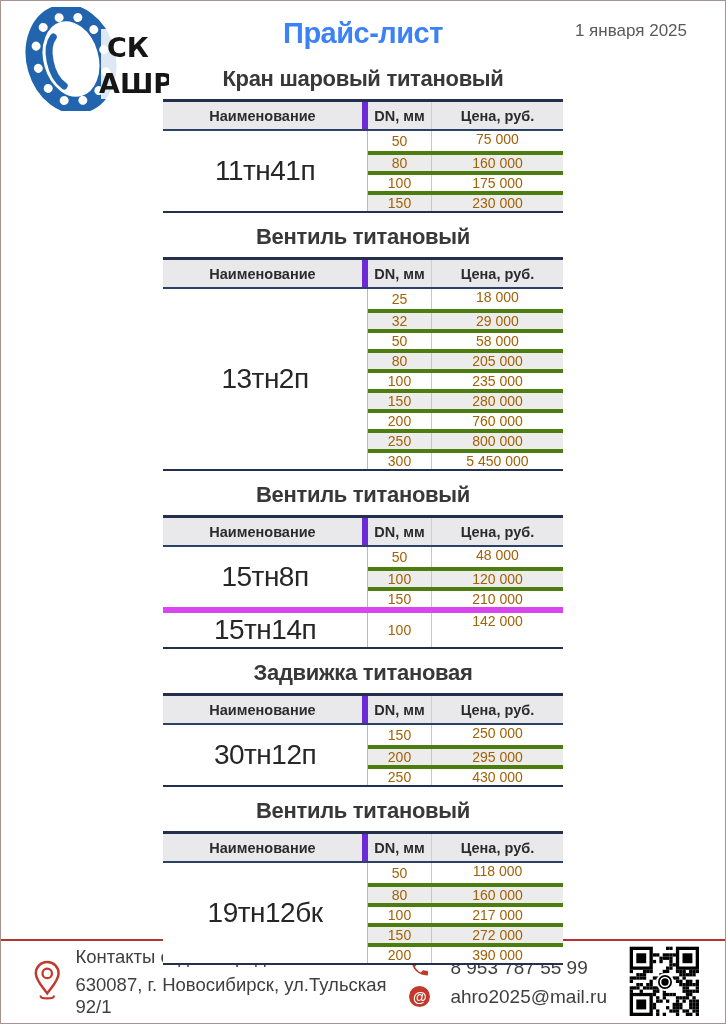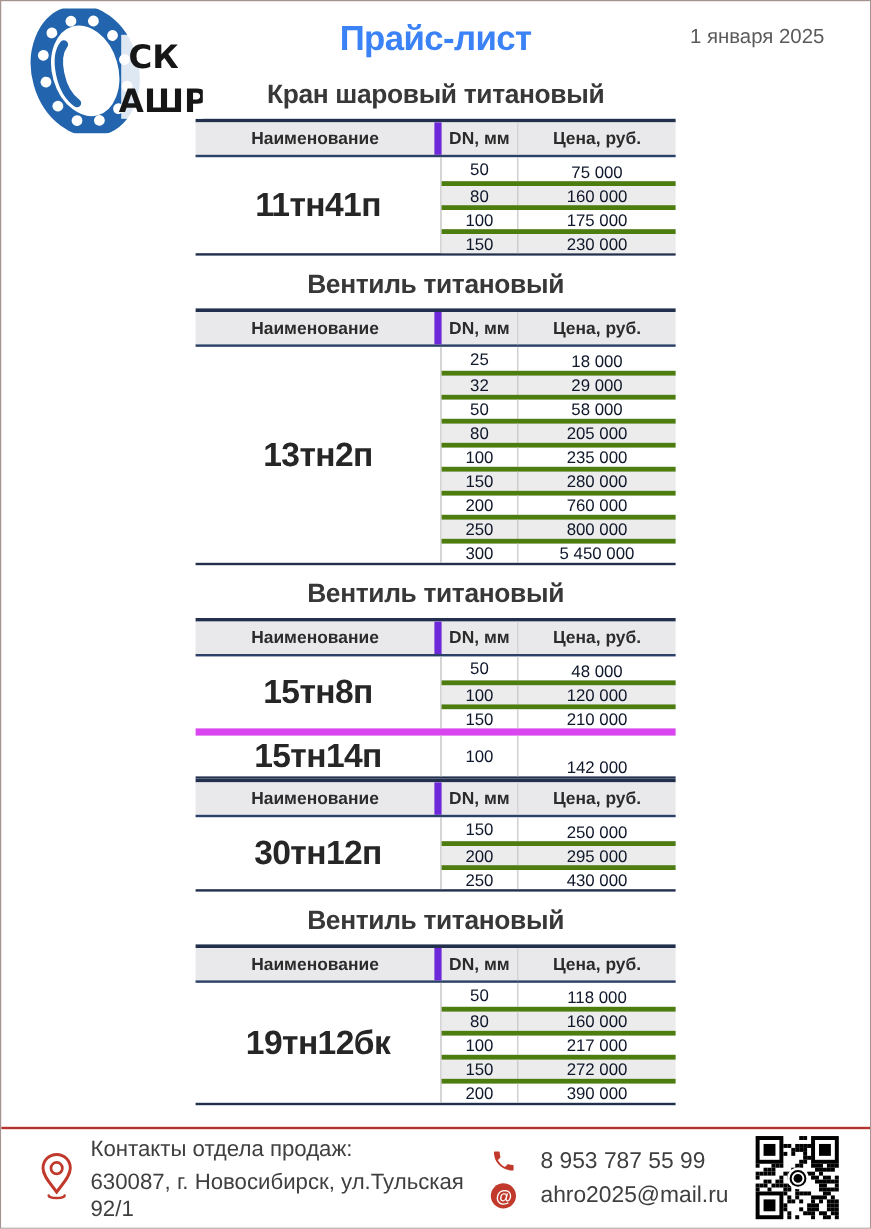--- a/index.html
+++ b/index.html
@@ -58,28 +58,28 @@
   }
   .th-name { width:205px; border-right:6px solid #6d28d9; }
   .th-dn   { width:64px;  border-right:1px solid #cfcfd3; }
   .th-price{ flex:1; }
 
   .group { display:flex; }
   .group + .group { border-top:6px solid #d946ef; }
   .gname {
     width:205px;
     display:flex; align-items:center; justify-content:center;
-    font-size:28px; font-weight:700; color:#262626;
+    font-size:28px; font-weight:400; color:#262626;
     border-right:1px solid #b9b9b9;
     letter-spacing:-0.5px;
   }
   .rows { flex:1; display:flex; flex-direction:column; }
   .row {
-    display:flex; height:20px; align-items:flex-end;
-    font-size:14px; color:#0f172a;
+    display:flex; height:20px; align-items:flex-start;
+    font-size:14px; color:#a16207;
   }
   .row.tall { height:34px; }
   .row:nth-child(even) { background:#ececec; }
   .row + .row { border-top:4px solid #4d7c0f; }
   .cell-dn {
     width:64px; text-align:center;
     border-right:1px solid #c6c6c6;
     align-self:stretch; display:flex; align-items:center; justify-content:center;
   }
   .cell-price { flex:1; text-align:center; }
@@ -255,20 +255,21 @@
             <div class="rows">
               <div class="row tall">
                 <div class="cell-dn">100</div>
                 <div class="cell-price">142 000</div>
               </div>
             </div>
           </div>
         </div>
       </section>
       <section>
+        <div class="section-title">Задвижка титановая</div>
         <div class="ptable">
           <div class="thead">
             <div class="th th-name">Наименование</div>
             <div class="th th-dn">DN, мм</div>
             <div class="th th-price">Цена, руб.</div>
           </div>
           <div class="group">
             <div class="gname">30тн12п</div>
             <div class="rows">
               <div class="row">

